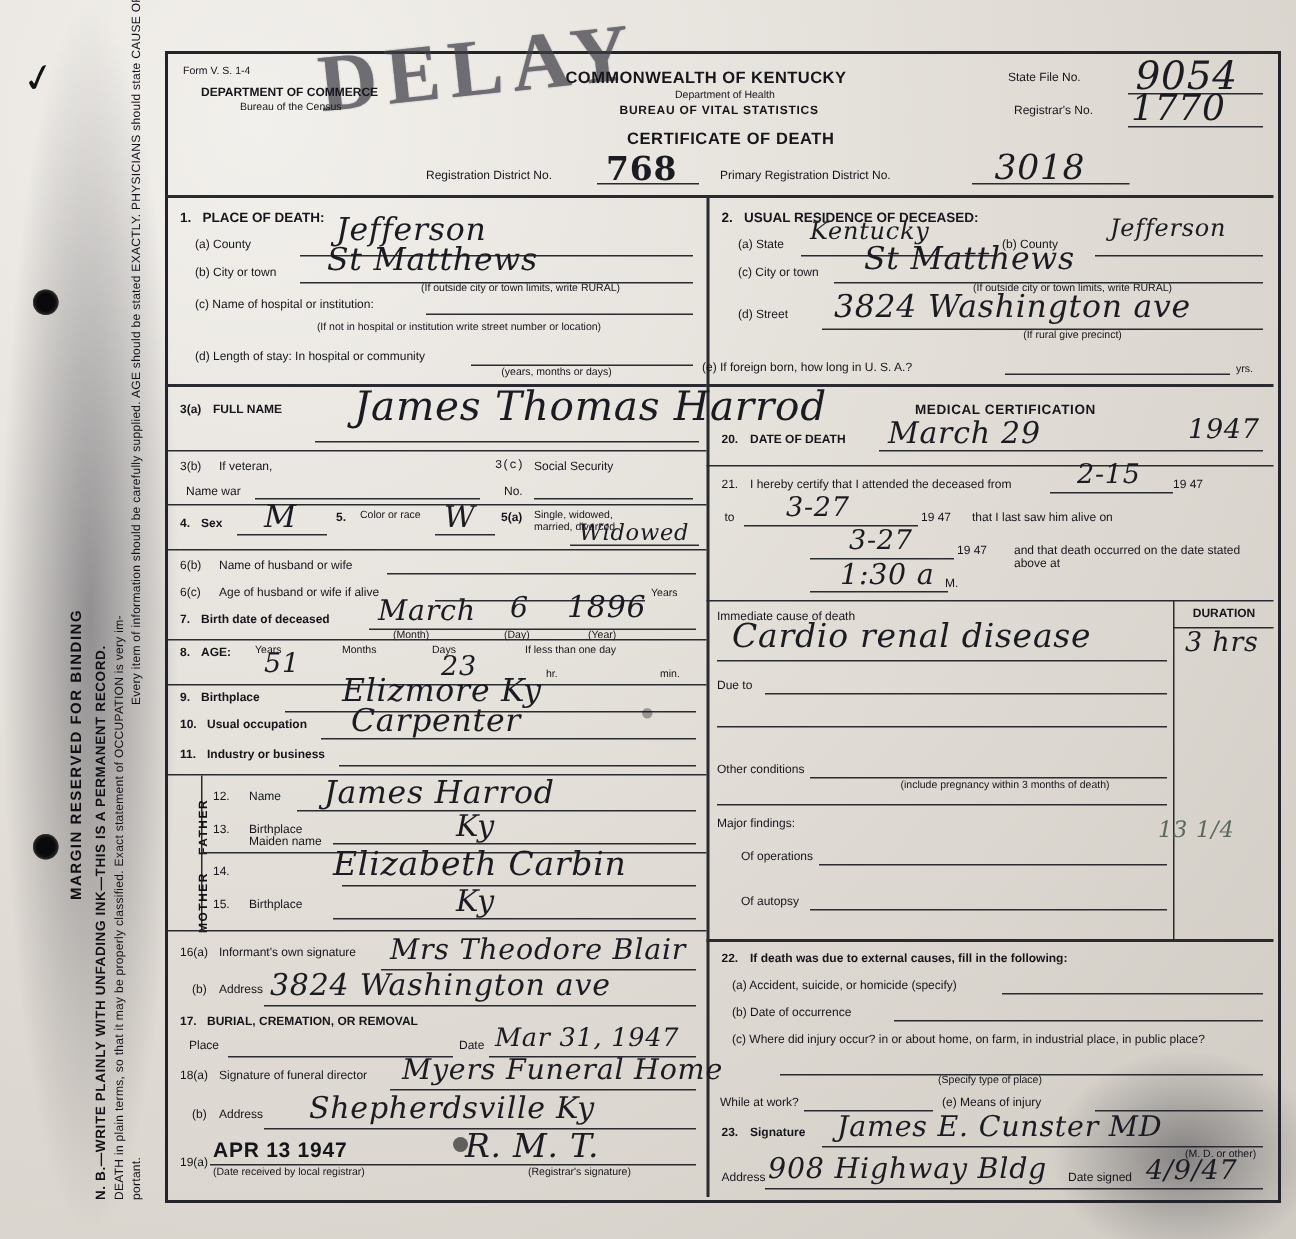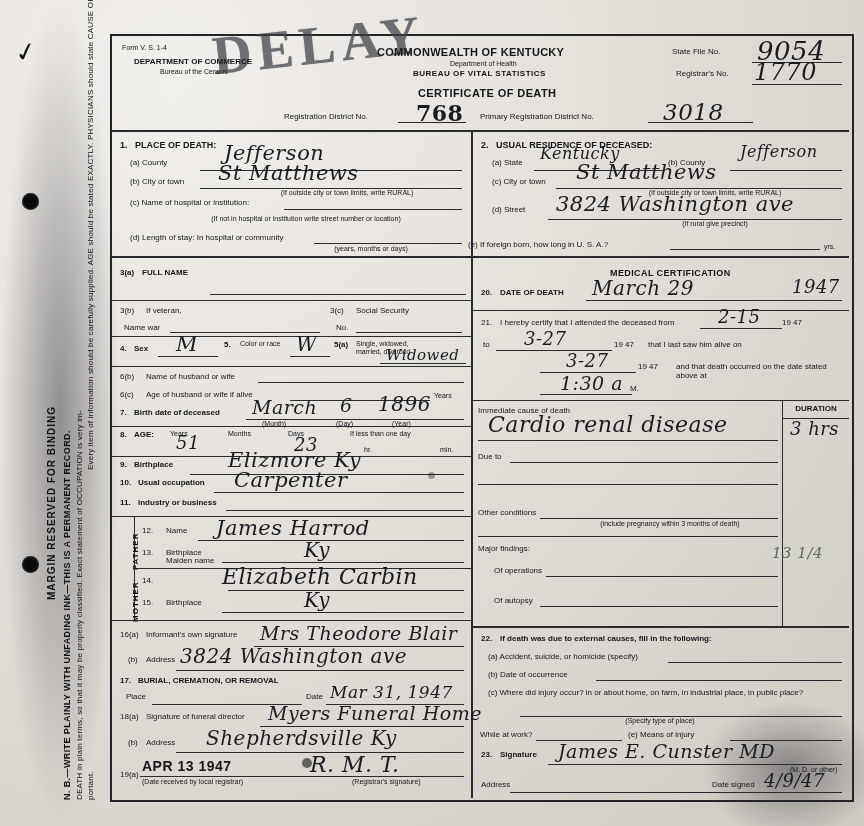--- a/index.html
+++ b/index.html
@@ -132,21 +132,21 @@
   <div class="abs pr bold" style="left:418px;top:87px;font-size:11px;letter-spacing:.4px;">CERTIFICATE OF DEATH</div>
 
   <div class="abs pr tiny" style="left:672px;top:47px;">State File No.</div>
   <div class="abs hw" style="left:757px;top:36px;font-size:26px;">9054</div>
   <div class="rule" style="left:752px;top:62px;width:90px;height:1px;"></div>
   <div class="abs pr tiny" style="left:676px;top:69px;">Registrar's No.</div>
   <div class="abs hw" style="left:754px;top:58px;font-size:24px;">1770</div>
   <div class="rule" style="left:752px;top:84px;width:90px;height:1px;"></div>
 
   <div class="abs pr lbl8" style="left:284px;top:112px;">Registration District No.</div>
-  <div class="abs hw bold" style="left:404px;top:100px;font-size:22px;font-style:normal;margin-left:12px;">768</div>
+  <div class="abs hw bold" style="left:404px;top:100px;font-size:22px;font-style:normal;">768</div>
   <div class="rule" style="left:398px;top:122px;width:68px;height:1px;"></div>
   <div class="abs pr lbl8" style="left:480px;top:112px;">Primary Registration District No.</div>
   <div class="abs hw" style="left:663px;top:99px;font-size:23px;">3018</div>
   <div class="rule" style="left:648px;top:122px;width:105px;height:1px;"></div>
 
   <div class="rule" style="left:111px;top:130px;width:738px;height:2px;"></div>
 
   <div class="vrule" style="left:471px;top:132px;height:666px;"></div>
 
   <div class="rule" style="left:111px;top:256px;width:360px;height:2px;"></div>
@@ -193,25 +193,26 @@
   <div class="abs hw big-hw" style="left:556px;top:192px;">3824 Washington ave</div>
   <div class="rule" style="left:548px;top:219px;width:294px;height:1px;"></div>
   <div class="abs pr tiny2 ctr" style="left:600px;top:220px;width:230px;">(If rural give precinct)</div>
 
   <div class="abs pr lbl8" style="left:468px;top:240px;">(e)   If foreign born, how long in U. S. A.?</div>
   <div class="rule" style="left:670px;top:249px;width:150px;height:1px;"></div>
   <div class="abs pr tiny2" style="left:824px;top:243px;">yrs.</div>
 
   <div class="abs pr lbl8b" style="left:120px;top:268px;">3(a)</div>
   <div class="abs pr lbl8b" style="left:142px;top:268px;">FULL NAME</div>
+  <div class="abs hw" style="left:236px;top:256px;font-size:27px;">James Thomas Harrod</div>
   <div class="rule" style="left:210px;top:294px;width:256px;height:1px;"></div>
 
   <div class="abs pr lbl8" style="left:120px;top:306px;">3(b)</div>
   <div class="abs pr lbl8" style="left:146px;top:306px;">If veteran,</div>
-  <div class="abs pr lbl8" style="left:330px;top:306px;">3(c)</div>
+  <div class="abs pr lbl8" style="left:330px;top:306px;font-family:Liberation Mono, monospace;">3(c)</div>
   <div class="abs pr lbl8" style="left:356px;top:306px;">Social Security</div>
   <div class="abs pr lbl8" style="left:124px;top:323px;">Name war</div>
   <div class="rule" style="left:170px;top:332px;width:150px;height:1px;"></div>
   <div class="abs pr lbl8" style="left:336px;top:323px;">No.</div>
   <div class="rule" style="left:356px;top:332px;width:106px;height:1px;"></div>
   <div class="rule" style="left:111px;top:336px;width:360px;height:1px;"></div>
 
   <div class="abs pr lbl8b" style="left:120px;top:344px;">4.</div>
   <div class="abs pr lbl8b" style="left:134px;top:344px;">Sex</div>
   <div class="abs hw" style="left:176px;top:332px;font-size:21px;">M</div>
@@ -400,19 +401,20 @@
   <div class="rule" style="left:536px;top:740px;width:86px;height:1px;"></div>
   <div class="abs pr lbl8" style="left:628px;top:730px;">(e)   Means of injury</div>
   <div class="rule" style="left:730px;top:740px;width:112px;height:1px;"></div>
 
   <div class="abs pr lbl8b" style="left:481px;top:750px;">23.</div>
   <div class="abs pr lbl8b" style="left:500px;top:750px;">Signature</div>
   <div class="abs hw" style="left:558px;top:740px;font-size:19px;">James E. Cunster MD</div>
   <div class="rule" style="left:548px;top:764px;width:294px;height:1px;"></div>
   <div class="abs pr tiny2" style="left:790px;top:766px;">(M. D. or other)</div>
   <div class="abs pr lbl8" style="left:481px;top:780px;">Address</div>
+  <div class="abs hw" style="left:512px;top:768px;font-size:19px;">908 Highway Bldg</div>
   <div class="abs pr lbl8" style="left:712px;top:780px;">Date signed</div>
   <div class="abs hw" style="left:764px;top:770px;font-size:18px;">4/9/47</div>
   <div class="rule" style="left:510px;top:792px;width:332px;height:1px;"></div>
 
   <div class="blob" style="left:428px;top:472px;width:7px;height:7px;opacity:.35;"></div>
   <div class="blob" style="left:302px;top:758px;width:10px;height:10px;opacity:.6;"></div>
 </div>
 
 </body></html>

